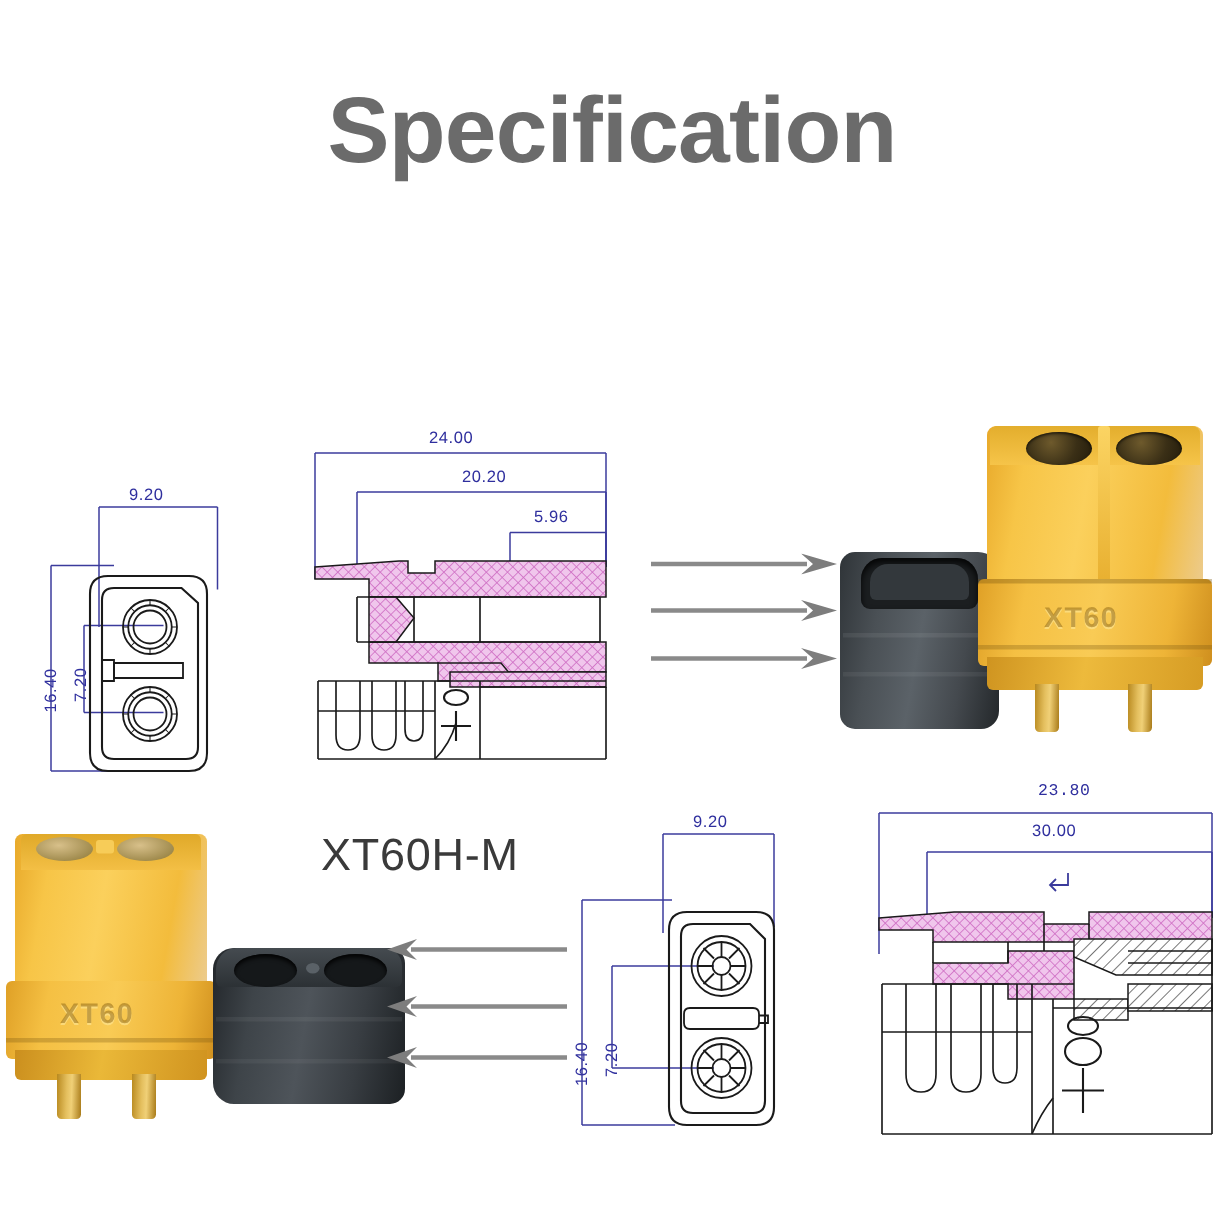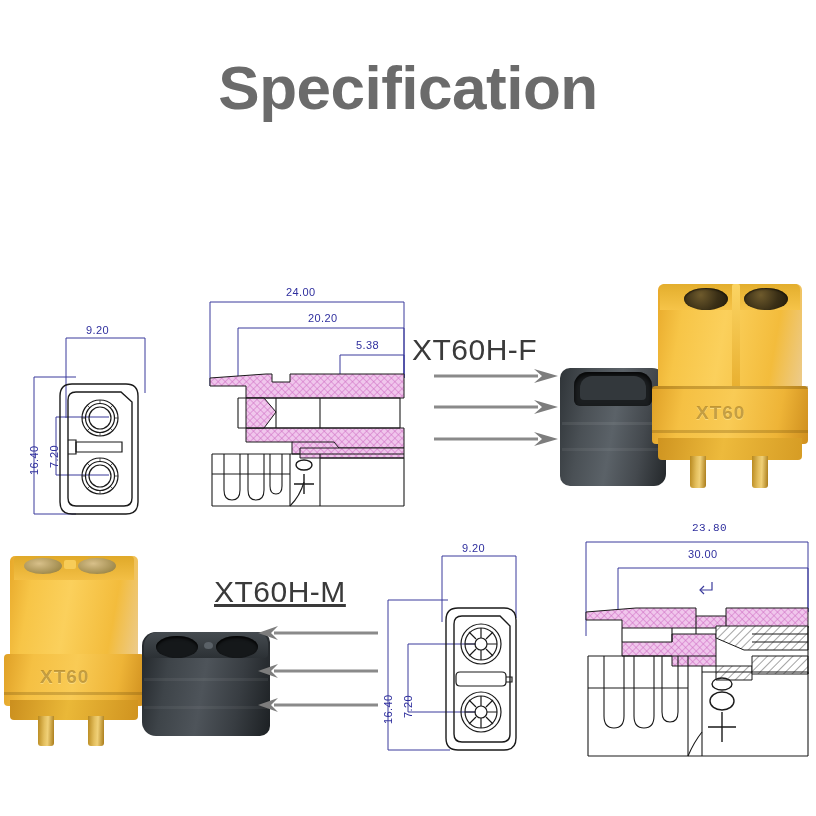--- a/index.html
+++ b/index.html
@@ -158,21 +158,21 @@
         <path d="M62 142 L108 142 L108 152 L62 152 Z"></path>
         <path d="M54 140 L62 140 L62 154 L54 154"></path>
       </g>
     </svg>
   </div>
 
   <div class="blk" style="left:204px; top:282px; width:232px; height:228px;">
 
     <div class="dimtxt" style="left:82px; top:4px;text-align:center;">24.00</div>
     <div class="dimtxt" style="left:104px; top:30px;">20.20</div>
-    <div class="dimtxt" style="left:152px; top:57px;">5.38</div>
+    <div class="dimtxt" style="left:152px; top:57px;">5.96</div>
 
     <svg class="draw-svg" width="232" height="228" viewBox="0 0 232 228">
       <defs>
         <pattern id="hatchF" width="5" height="5" patternTransform="rotate(45)" patternUnits="userSpaceOnUse">
           <rect width="5" height="5" fill="#f0c6ec"></rect>
           <line x1="0" y1="0" x2="0" y2="5" stroke="#cf6fc4" stroke-width="1.1"></line>
           <line x1="0" y1="0" x2="5" y2="0" stroke="#cf6fc4" stroke-width="1.1"></line>
         </pattern>
       </defs>
 
@@ -221,21 +221,20 @@
         <path d="M86 224 Q96 214 100 200"></path>
       </g>
 
       <g fill="none" stroke="#1a1a1a" stroke-width="1.4">
         <ellipse cx="100" cy="183" rx="8" ry="5"></ellipse>
         <path d="M100 192 L100 212 M90 202 L110 202"></path>
       </g>
     </svg>
   </div>
 
-  <div class="partlabel" style="left:412px; top:333px;">XT60H-F</div>
 
   <div class="arrow" style="left:434px; top:369px; width:124px;">
     <svg width="124" height="14" viewBox="0 0 124 14">
       <line x1="0" y1="7" x2="104" y2="7" stroke="#8a8a8a" stroke-width="3"></line>
       <path d="M100 0 L124 7 L100 14 L108 7 Z" fill="#7d7d7d"></path>
     </svg>
   </div>
   <div class="arrow" style="left:434px; top:400px; width:124px;">
     <svg width="124" height="14" viewBox="0 0 124 14">
       <line x1="0" y1="7" x2="104" y2="7" stroke="#8a8a8a" stroke-width="3"></line>
@@ -332,21 +331,21 @@
     <div class="sheath-hole" style="left:82px; top:24px; width:42px; height:22px;"></div>
     <div style="position:absolute; left:70px; top:30px; width:9px; height:7px;
          background:#5a6167; border-radius:50%;"></div>
 
     <div style="position:absolute; left:10px; top:66px; width:124px; height:3px;
          background:rgba(255,255,255,.06);"></div>
     <div style="position:absolute; left:10px; top:94px; width:124px; height:3px;
          background:rgba(255,255,255,.05);"></div>
   </div>
 
-  <div class="partlabel" style="left:214px; top:575px;text-decoration:underline;">XT60H-M</div>
+  <div class="partlabel" style="left:214px; top:554px;">XT60H-M</div>
 
   <div class="arrow" style="left:258px; top:626px; width:120px;">
     <svg width="120" height="14" viewBox="0 0 120 14">
       <line x1="16" y1="7" x2="120" y2="7" stroke="#8a8a8a" stroke-width="3"></line>
       <path d="M20 0 L0 7 L20 14 L13 7 Z" fill="#7d7d7d"></path>
     </svg>
   </div>
   <div class="arrow" style="left:258px; top:664px; width:120px;">
     <svg width="120" height="14" viewBox="0 0 120 14">
       <line x1="16" y1="7" x2="120" y2="7" stroke="#8a8a8a" stroke-width="3"></line>

